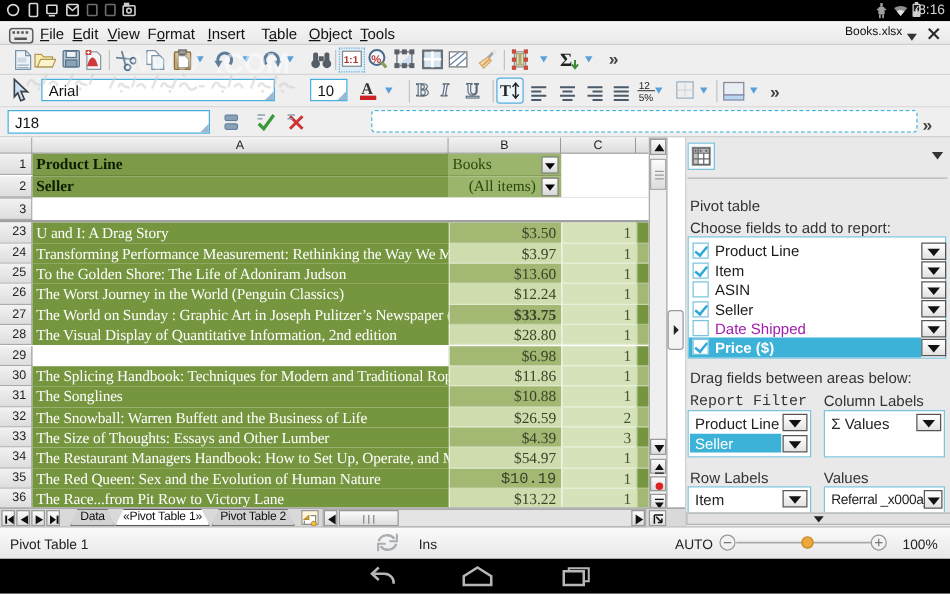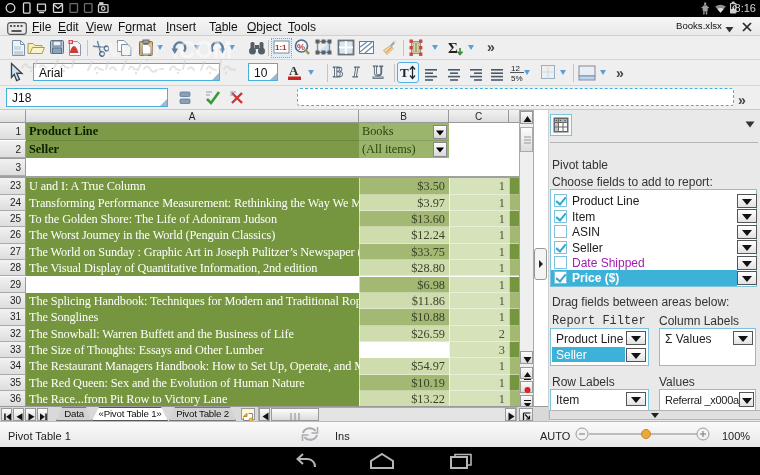--- a/index.html
+++ b/index.html
@@ -397,50 +397,50 @@
     <div class="colhdr" style="left:0;width:26px;"></div>
     <div class="colhdr" style="left:26px;width:333px;">A</div>
     <div class="colhdr" style="left:359px;width:90px;">B</div>
     <div class="colhdr" style="left:449px;width:60px;">C</div>
     <div class="colhdr" style="left:509px;width:10px;border-right:none;"></div>
     <div class="rowhdr" style="top:13px;height:17px;line-height:17px;">1</div>
     <div class="rowhdr" style="top:31px;height:17px;line-height:17px;">2</div>
     <div class="cell" style="left:26px;top:13px;width:333px;height:17.5px;box-shadow:inset 0 -1px 0 rgba(0,0,0,.13);background:#7c9a48;color:#0d1e00;font-weight:bold;padding-left:3px;line-height:17px;">Product Line</div>
     <div class="cell" style="left:359px;top:13px;width:90px;height:17.5px;box-shadow:inset 0 -1px 0 rgba(0,0,0,.13);background:#9cb56d;color:#274709;line-height:17px;padding-left:3px;">Books</div>
     <div class="cell" style="left:26px;top:30.5px;width:333px;height:17.5px;background:#7c9a48;color:#0d1e00;font-weight:bold;padding-left:3px;line-height:17px;">Seller</div>
-    <div class="cell" style="left:359px;top:30.5px;width:90px;height:17.5px;background:#9cb56d;color:#274709;line-height:17px;padding-left:3px;">(All items)</div>
+    <div class="cell" style="left:359px;top:30.5px;width:90px;height:17.5px;background:#9cb56d;color:#274709;line-height:17px;padding-left:16px;">(All items)</div>
     <div class="ddbtn" style="left:433px;top:14.5px;width:14px;height:14.5px;"></div>
     <div class="ddbtn" style="left:433px;top:32px;width:14px;height:14.5px;"></div>
     <div class="abs" style="left:0;top:47.5px;width:519px;height:1px;background:#9a9a9a;"></div>
       <div class="rowhdr" style="top:48.5px;height:17.5px;line-height:17px;">3</div>
     <div class="cell" style="left:26px;top:48px;width:493px;height:18px;background:#fff;"></div>
     <div class="abs" style="left:0;top:66px;width:519px;height:2.4px;background:#a0a0a0;"></div>
     <div class="rowhdr" style="top:68.4px;height:16.35px;line-height:16px;">23</div>
-    <div class="cell ca" style="left:26px;top:68.4px;width:333px;height:16.35px;background:#75953e;line-height:16px;">U and I: A True Column</div>
+    <div class="cell ca" style="left:26px;top:68.4px;width:333px;height:16.35px;background:#75953e;line-height:16px;">U and I: A Drag Story</div>
     <div class="cell cb" style="left:359px;top:68.4px;width:90px;height:16.35px;background:#a3b973;line-height:16px;box-shadow:inset 1px 0 0 rgba(255,255,255,.55), inset 0 -1px 0 rgba(255,255,255,.4);">$3.50</div>
     <div class="cell cc" style="left:449px;top:68.4px;width:60px;height:16.35px;background:#d6e2ba;line-height:16px;box-shadow:inset 1px 0 0 rgba(255,255,255,.65), inset 0 -1px 0 rgba(255,255,255,.45);">1</div>
     <div class="cell" style="left:509px;top:68.4px;width:10px;height:16.35px;background:#75953e;box-shadow:inset 1px 0 0 rgba(255,255,255,.55), inset 0 -1px 0 rgba(255,255,255,.4);"></div>
     <div class="rowhdr" style="top:84.8px;height:16.35px;line-height:16px;">24</div>
     <div class="cell ca" style="left:26px;top:84.8px;width:333px;height:16.35px;background:#75953e;line-height:16px;">Transforming Performance Measurement: Rethinking the Way We M</div>
     <div class="cell cb" style="left:359px;top:84.8px;width:90px;height:16.35px;background:#cfdcae;line-height:16px;box-shadow:inset 1px 0 0 rgba(255,255,255,.55), inset 0 -1px 0 rgba(255,255,255,.4);">$3.97</div>
     <div class="cell cc" style="left:449px;top:84.8px;width:60px;height:16.35px;background:#d6e2ba;line-height:16px;box-shadow:inset 1px 0 0 rgba(255,255,255,.65), inset 0 -1px 0 rgba(255,255,255,.45);">1</div>
     <div class="cell" style="left:509px;top:84.8px;width:10px;height:16.35px;background:#a3b973;box-shadow:inset 1px 0 0 rgba(255,255,255,.55), inset 0 -1px 0 rgba(255,255,255,.4);"></div>
     <div class="rowhdr" style="top:101.1px;height:16.35px;line-height:16px;">25</div>
     <div class="cell ca" style="left:26px;top:101.1px;width:333px;height:16.35px;background:#75953e;line-height:16px;">To the Golden Shore: The Life of Adoniram Judson</div>
     <div class="cell cb" style="left:359px;top:101.1px;width:90px;height:16.35px;background:#a3b973;line-height:16px;box-shadow:inset 1px 0 0 rgba(255,255,255,.55), inset 0 -1px 0 rgba(255,255,255,.4);">$13.60</div>
     <div class="cell cc" style="left:449px;top:101.1px;width:60px;height:16.35px;background:#d6e2ba;line-height:16px;box-shadow:inset 1px 0 0 rgba(255,255,255,.65), inset 0 -1px 0 rgba(255,255,255,.45);">1</div>
     <div class="cell" style="left:509px;top:101.1px;width:10px;height:16.35px;background:#75953e;box-shadow:inset 1px 0 0 rgba(255,255,255,.55), inset 0 -1px 0 rgba(255,255,255,.4);"></div>
     <div class="rowhdr" style="top:117.4px;height:16.35px;line-height:16px;">26</div>
     <div class="cell ca" style="left:26px;top:117.4px;width:333px;height:16.35px;background:#75953e;line-height:16px;">The Worst Journey in the World (Penguin Classics)</div>
     <div class="cell cb" style="left:359px;top:117.4px;width:90px;height:16.35px;background:#cfdcae;line-height:16px;box-shadow:inset 1px 0 0 rgba(255,255,255,.55), inset 0 -1px 0 rgba(255,255,255,.4);">$12.24</div>
     <div class="cell cc" style="left:449px;top:117.4px;width:60px;height:16.35px;background:#d6e2ba;line-height:16px;box-shadow:inset 1px 0 0 rgba(255,255,255,.65), inset 0 -1px 0 rgba(255,255,255,.45);">1</div>
     <div class="cell" style="left:509px;top:117.4px;width:10px;height:16.35px;background:#a3b973;box-shadow:inset 1px 0 0 rgba(255,255,255,.55), inset 0 -1px 0 rgba(255,255,255,.4);"></div>
     <div class="rowhdr" style="top:133.8px;height:16.35px;line-height:16px;">27</div>
     <div class="cell ca" style="left:26px;top:133.8px;width:333px;height:16.35px;background:#75953e;line-height:16px;">The World on Sunday : Graphic Art in Joseph Pulitzer’s Newspaper (</div>
-    <div class="cell cb" style="left:359px;top:133.8px;width:90px;height:16.35px;background:#a3b973;line-height:16px;box-shadow:inset 1px 0 0 rgba(255,255,255,.55), inset 0 -1px 0 rgba(255,255,255,.4);">$33.75</div>
+    <div class="cell cb" style="left:359px;top:133.8px;width:90px;height:16.35px;background:#a3b973;line-height:16px;box-shadow:inset 1px 0 0 rgba(255,255,255,.55), inset 0 -1px 0 rgba(255,255,255,.4);font-weight:bold;">$33.75</div>
     <div class="cell cc" style="left:449px;top:133.8px;width:60px;height:16.35px;background:#d6e2ba;line-height:16px;box-shadow:inset 1px 0 0 rgba(255,255,255,.65), inset 0 -1px 0 rgba(255,255,255,.45);">1</div>
     <div class="cell" style="left:509px;top:133.8px;width:10px;height:16.35px;background:#75953e;box-shadow:inset 1px 0 0 rgba(255,255,255,.55), inset 0 -1px 0 rgba(255,255,255,.4);"></div>
     <div class="rowhdr" style="top:150.1px;height:16.35px;line-height:16px;">28</div>
     <div class="cell ca" style="left:26px;top:150.1px;width:333px;height:16.35px;background:#75953e;line-height:16px;">The Visual Display of Quantitative Information, 2nd edition</div>
     <div class="cell cb" style="left:359px;top:150.1px;width:90px;height:16.35px;background:#cfdcae;line-height:16px;box-shadow:inset 1px 0 0 rgba(255,255,255,.55), inset 0 -1px 0 rgba(255,255,255,.4);">$28.80</div>
     <div class="cell cc" style="left:449px;top:150.1px;width:60px;height:16.35px;background:#d6e2ba;line-height:16px;box-shadow:inset 1px 0 0 rgba(255,255,255,.65), inset 0 -1px 0 rgba(255,255,255,.45);">1</div>
     <div class="cell" style="left:509px;top:150.1px;width:10px;height:16.35px;background:#a3b973;box-shadow:inset 1px 0 0 rgba(255,255,255,.55), inset 0 -1px 0 rgba(255,255,255,.4);"></div>
     <div class="rowhdr" style="top:166.5px;height:16.35px;line-height:16px;">29</div>
     <div class="cell cb" style="left:359px;top:166.5px;width:90px;height:16.35px;background:#a3b973;line-height:16px;box-shadow:inset 1px 0 0 rgba(255,255,255,.55), inset 0 -1px 0 rgba(255,255,255,.4);">$6.98</div>
     <div class="cell cc" style="left:449px;top:166.5px;width:60px;height:16.35px;background:#d6e2ba;line-height:16px;box-shadow:inset 1px 0 0 rgba(255,255,255,.65), inset 0 -1px 0 rgba(255,255,255,.45);">1</div>
@@ -455,30 +455,31 @@
     <div class="cell cb" style="left:359px;top:199.2px;width:90px;height:16.35px;background:#a3b973;line-height:16px;box-shadow:inset 1px 0 0 rgba(255,255,255,.55), inset 0 -1px 0 rgba(255,255,255,.4);">$10.88</div>
     <div class="cell cc" style="left:449px;top:199.2px;width:60px;height:16.35px;background:#d6e2ba;line-height:16px;box-shadow:inset 1px 0 0 rgba(255,255,255,.65), inset 0 -1px 0 rgba(255,255,255,.45);">1</div>
     <div class="cell" style="left:509px;top:199.2px;width:10px;height:16.35px;background:#75953e;box-shadow:inset 1px 0 0 rgba(255,255,255,.55), inset 0 -1px 0 rgba(255,255,255,.4);"></div>
     <div class="rowhdr" style="top:215.5px;height:16.35px;line-height:16px;">32</div>
     <div class="cell ca" style="left:26px;top:215.5px;width:333px;height:16.35px;background:#75953e;line-height:16px;">The Snowball: Warren Buffett and the Business of Life</div>
     <div class="cell cb" style="left:359px;top:215.5px;width:90px;height:16.35px;background:#cfdcae;line-height:16px;box-shadow:inset 1px 0 0 rgba(255,255,255,.55), inset 0 -1px 0 rgba(255,255,255,.4);">$26.59</div>
     <div class="cell cc" style="left:449px;top:215.5px;width:60px;height:16.35px;background:#d6e2ba;line-height:16px;box-shadow:inset 1px 0 0 rgba(255,255,255,.65), inset 0 -1px 0 rgba(255,255,255,.45);">2</div>
     <div class="cell" style="left:509px;top:215.5px;width:10px;height:16.35px;background:#a3b973;box-shadow:inset 1px 0 0 rgba(255,255,255,.55), inset 0 -1px 0 rgba(255,255,255,.4);"></div>
     <div class="rowhdr" style="top:231.9px;height:16.35px;line-height:16px;">33</div>
     <div class="cell ca" style="left:26px;top:231.9px;width:333px;height:16.35px;background:#75953e;line-height:16px;">The Size of Thoughts: Essays and Other Lumber</div>
+    <div class="cell cb" style="left:359px;top:231.9px;width:90px;height:16.35px;background:#a3b973;line-height:16px;box-shadow:inset 1px 0 0 rgba(255,255,255,.55), inset 0 -1px 0 rgba(255,255,255,.4);">$4.39</div>
     <div class="cell cc" style="left:449px;top:231.9px;width:60px;height:16.35px;background:#d6e2ba;line-height:16px;box-shadow:inset 1px 0 0 rgba(255,255,255,.65), inset 0 -1px 0 rgba(255,255,255,.45);">3</div>
     <div class="cell" style="left:509px;top:231.9px;width:10px;height:16.35px;background:#75953e;box-shadow:inset 1px 0 0 rgba(255,255,255,.55), inset 0 -1px 0 rgba(255,255,255,.4);"></div>
     <div class="rowhdr" style="top:248.2px;height:16.35px;line-height:16px;">34</div>
     <div class="cell ca" style="left:26px;top:248.2px;width:333px;height:16.35px;background:#75953e;line-height:16px;">The Restaurant Managers Handbook: How to Set Up, Operate, and M</div>
     <div class="cell cb" style="left:359px;top:248.2px;width:90px;height:16.35px;background:#cfdcae;line-height:16px;box-shadow:inset 1px 0 0 rgba(255,255,255,.55), inset 0 -1px 0 rgba(255,255,255,.4);">$54.97</div>
     <div class="cell cc" style="left:449px;top:248.2px;width:60px;height:16.35px;background:#d6e2ba;line-height:16px;box-shadow:inset 1px 0 0 rgba(255,255,255,.65), inset 0 -1px 0 rgba(255,255,255,.45);">1</div>
     <div class="cell" style="left:509px;top:248.2px;width:10px;height:16.35px;background:#a3b973;box-shadow:inset 1px 0 0 rgba(255,255,255,.55), inset 0 -1px 0 rgba(255,255,255,.4);"></div>
     <div class="rowhdr" style="top:264.6px;height:16.35px;line-height:16px;">35</div>
     <div class="cell ca" style="left:26px;top:264.6px;width:333px;height:16.35px;background:#75953e;line-height:16px;">The Red Queen: Sex and the Evolution of Human Nature</div>
-    <div class="cell cb" style="left:359px;top:264.6px;width:90px;height:16.35px;background:#a3b973;line-height:16px;box-shadow:inset 1px 0 0 rgba(255,255,255,.55), inset 0 -1px 0 rgba(255,255,255,.4);">$10.19</div>
+    <div class="cell cb" style="left:359px;top:264.6px;width:90px;height:16.35px;background:#a3b973;line-height:16px;box-shadow:inset 1px 0 0 rgba(255,255,255,.55), inset 0 -1px 0 rgba(255,255,255,.4);font-family:Liberation Mono, monospace;">$10.19</div>
     <div class="cell cc" style="left:449px;top:264.6px;width:60px;height:16.35px;background:#d6e2ba;line-height:16px;box-shadow:inset 1px 0 0 rgba(255,255,255,.65), inset 0 -1px 0 rgba(255,255,255,.45);">1</div>
     <div class="cell" style="left:509px;top:264.6px;width:10px;height:16.35px;background:#75953e;box-shadow:inset 1px 0 0 rgba(255,255,255,.55), inset 0 -1px 0 rgba(255,255,255,.4);"></div>
     <div class="rowhdr" style="top:280.9px;height:16.35px;line-height:16px;">36</div>
     <div class="cell ca" style="left:26px;top:280.9px;width:333px;height:16.35px;background:#75953e;line-height:16px;">The Race...from Pit Row to Victory Lane</div>
     <div class="cell cb" style="left:359px;top:280.9px;width:90px;height:16.35px;background:#cfdcae;line-height:16px;box-shadow:inset 1px 0 0 rgba(255,255,255,.55), inset 0 -1px 0 rgba(255,255,255,.4);">$13.22</div>
     <div class="cell cc" style="left:449px;top:280.9px;width:60px;height:16.35px;background:#d6e2ba;line-height:16px;box-shadow:inset 1px 0 0 rgba(255,255,255,.65), inset 0 -1px 0 rgba(255,255,255,.45);">1</div>
     <div class="cell" style="left:509px;top:280.9px;width:10px;height:16.35px;background:#a3b973;box-shadow:inset 1px 0 0 rgba(255,255,255,.55), inset 0 -1px 0 rgba(255,255,255,.4);"></div>
   </div>
 
   <div class="abs" style="left:519px;top:110px;width:15px;height:296px;background:#efefef;border:1px solid #aaa;">

